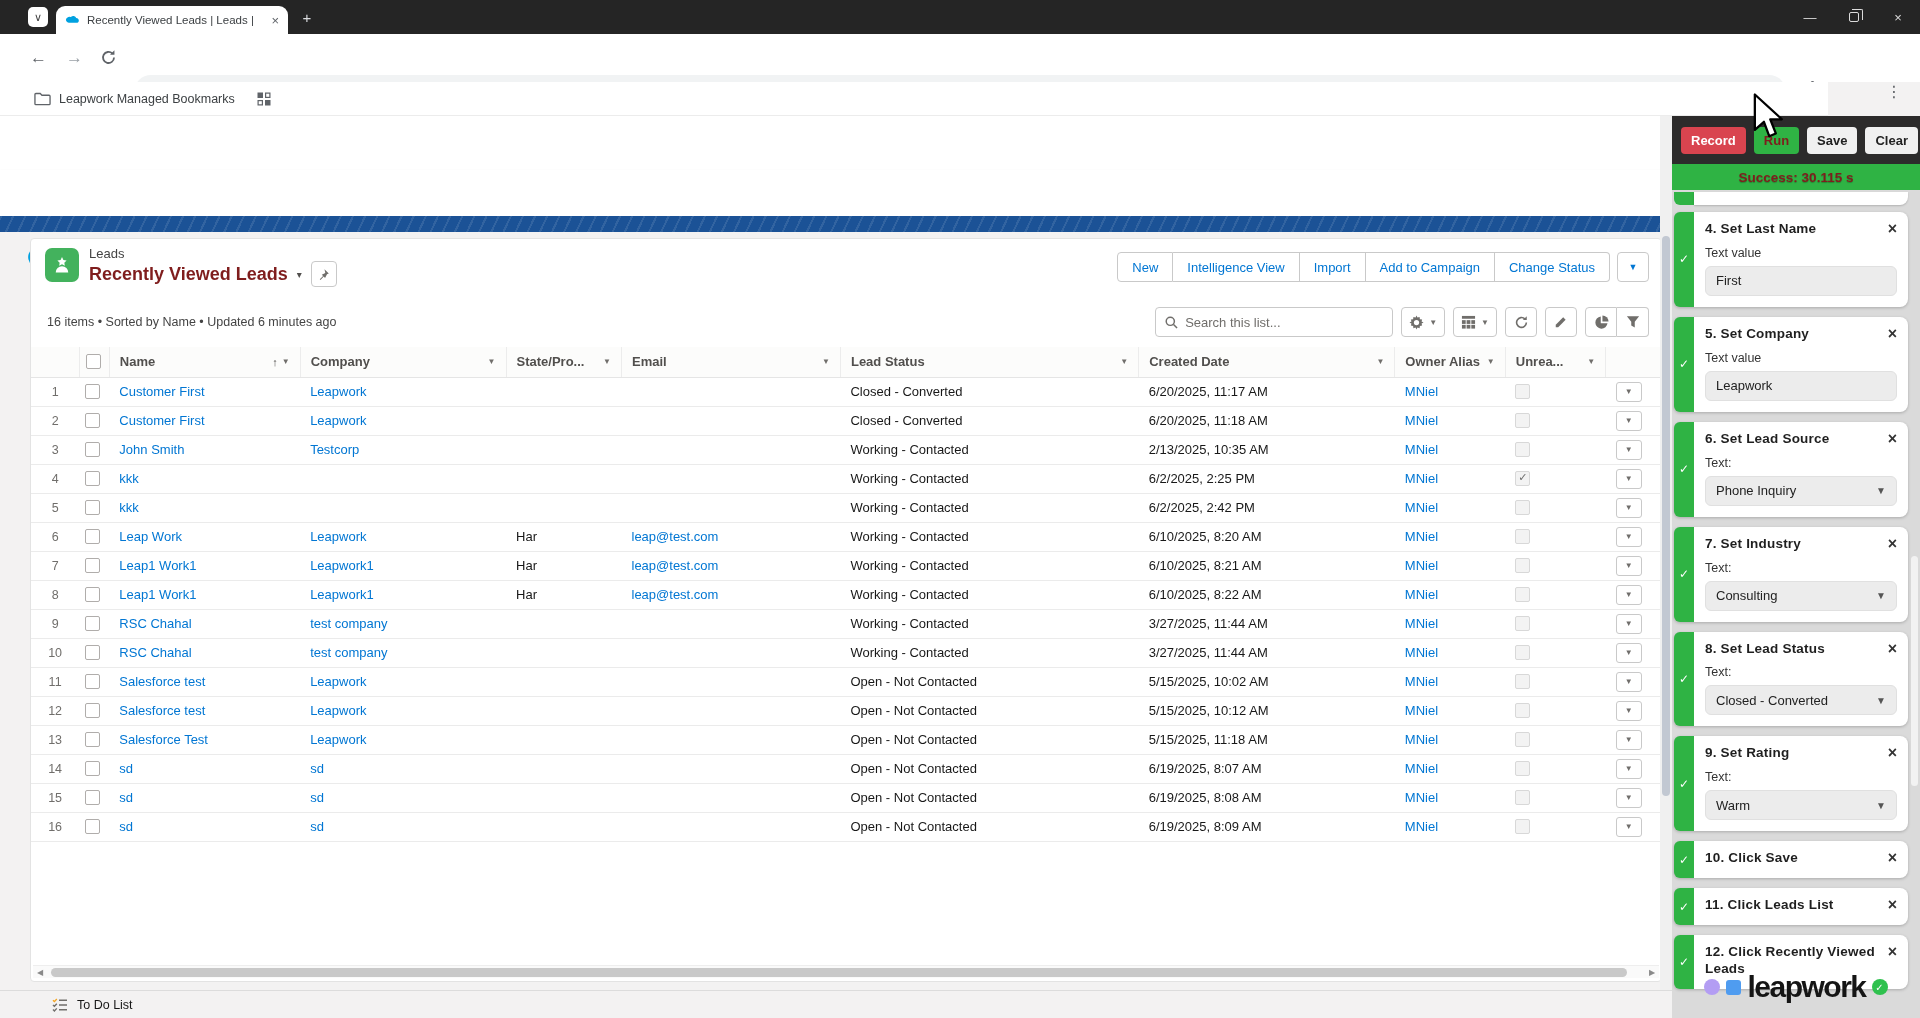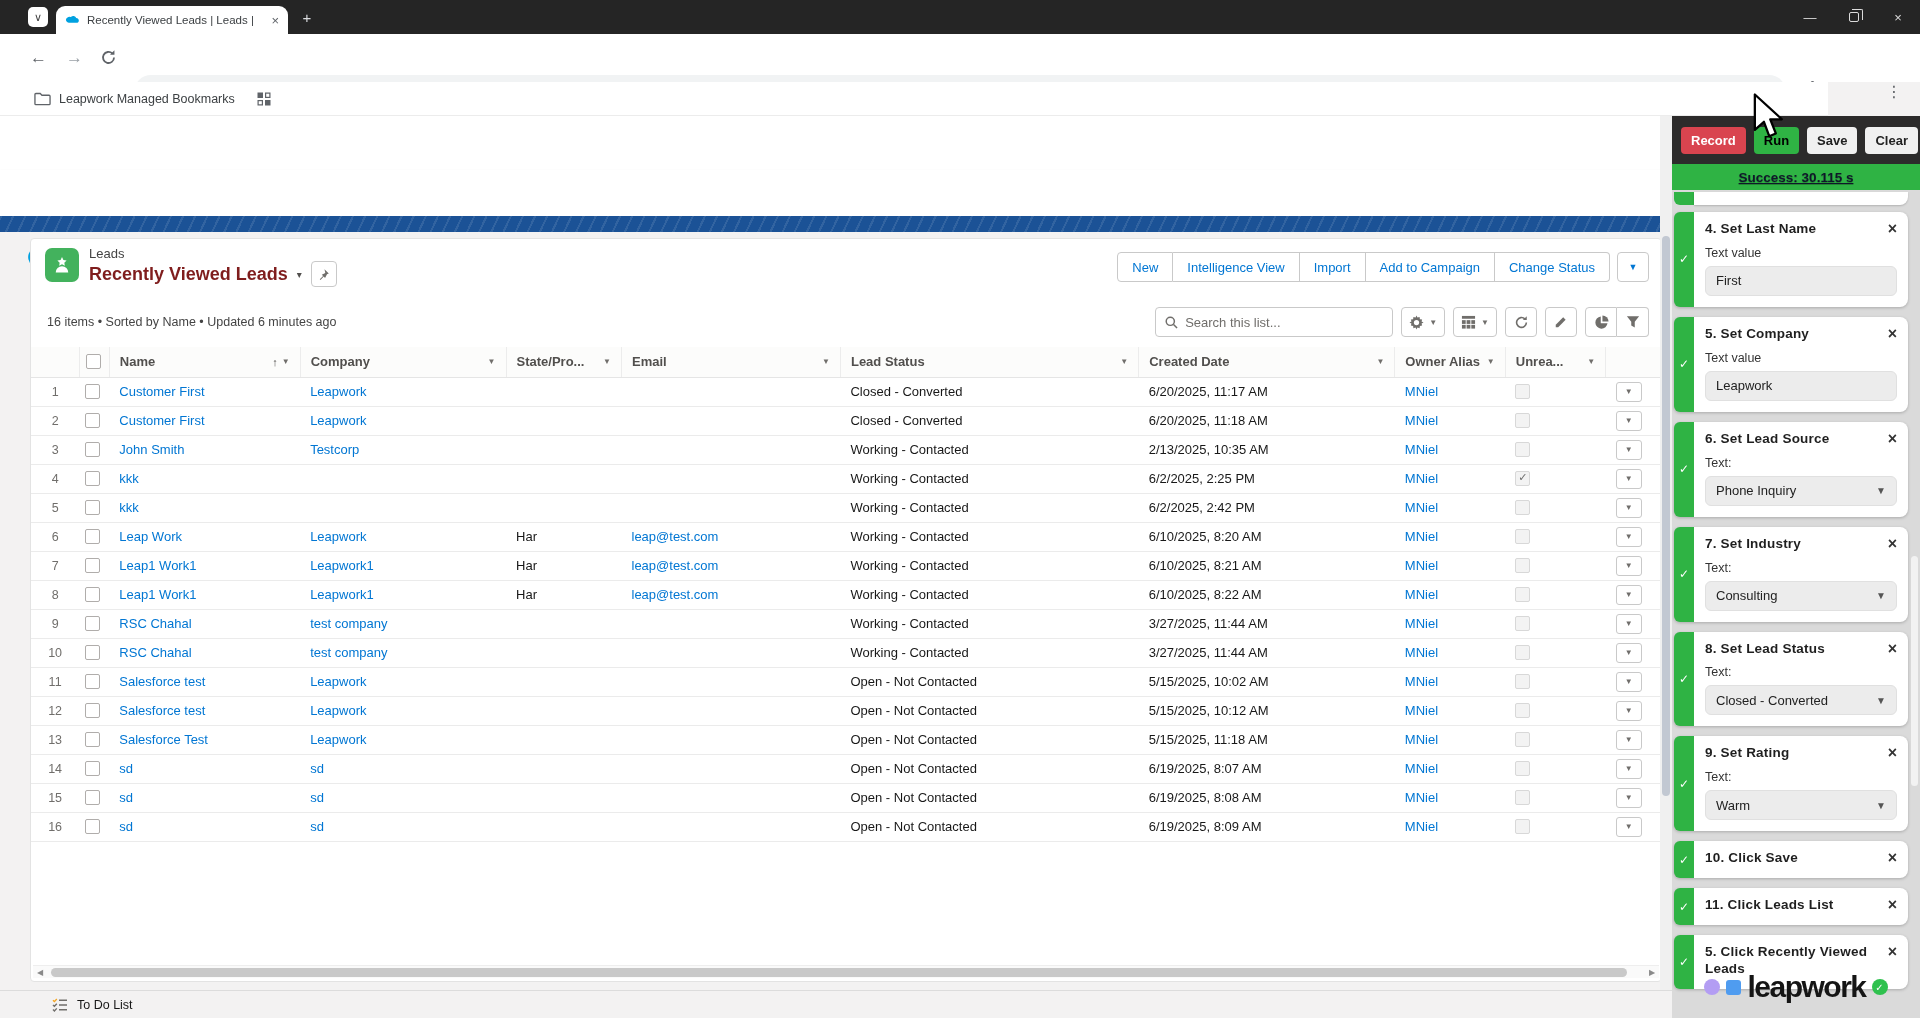--- a/index.html
+++ b/index.html
@@ -118,23 +118,23 @@
 
   
   .footer { position:absolute; left:0; top:990px; width:1672px; height:28px; background:#f3f2f2; border-top:1px solid #dcdcdc; display:flex; align-items:center; gap:9px; padding-left:52px; }
   .footer span { font-size:12.5px; color:#181818; }
 
   
   .panel { position:absolute; left:1672px; top:116px; width:248px; height:902px; background:#dadada; overflow:hidden;padding-left:39px; }
   .panel-head { position:absolute; left:0; top:0; width:248px; height:48px; background:#2c2b2b; display:flex; align-items:center; padding:0 9px; gap:8px; }
   .pbtn { height:27px; padding:0 10px; border-radius:4px; font-size:13px; font-weight:600; display:flex; align-items:center; border:none; }
   .pbtn.rec { background:#d9444f; color:#fff; }
-  .pbtn.run { background:#2fb344; color:#000000; }
+  .pbtn.run { background:#2fb344; color:#7f1d1d; }
   .pbtn.lite { background:#f0f0f0; color:#222; }
-  .banner { position:absolute; left:0; top:48px; width:248px; height:26px; background:#2fb344; color:#0f172a; font-size:13.5px; font-weight:700; display:flex; align-items:center; justify-content:center; text-shadow:0 1px 1px rgba(0,0,0,.25);text-decoration:underline; }
+  .banner { position:absolute; left:0; top:48px; width:248px; height:26px; background:#2fb344; color:#7f1d1d; font-size:13.5px; font-weight:700; display:flex; align-items:center; justify-content:center; text-shadow:0 1px 1px rgba(0,0,0,.25); }
   .steps { position:absolute; left:0; top:74px; width:248px; bottom:0; padding:2px 12px 0 2px; }
   .sliver { height:13px; display:flex; margin-bottom:7px; }
   .sliver .sb { width:20px; background:#2fb344; border-radius:0 0 0 6px; }
   .sliver .sc { flex:1; background:#fff; border-radius:0 0 8px 0; box-shadow:0 1px 2px rgba(0,0,0,.18); }
   .step { display:flex; margin-bottom:10px; filter:drop-shadow(0 1px 1.5px rgba(0,0,0,.22)); }
   .step-bar { width:20px; background:#2fb344; border-radius:6px 0 0 6px; display:flex; align-items:center; justify-content:center; color:#fff; font-size:12px; }
   .step-body { flex:1; background:#fff; border-radius:0 8px 8px 0; padding:9px 11px 11px; }
   .step-head { display:flex; align-items:flex-start; }
   .step-title { flex:1; font-size:13.5px; font-weight:700; color:#1f1f1f; letter-spacing:.2px; line-height:1.25; }
   .step-close { font-size:16px; font-weight:700; color:#333; line-height:1; margin-left:6px; }
@@ -1019,21 +1019,21 @@
 
     </div>
   </div>
 
   <div class="step">
     <div class="step-bar">
             <span>✓</span>
           </div>
     <div class="step-body">
       <div class="step-head">
-        <span class="step-title">5. Click Recently Viewed Leads</span>
+        <span class="step-title">12. Click Recently Viewed Leads</span>
         <span class="step-close">×</span>
       </div>
 
     </div>
   </div>
 </div>
     <div class="panel-scroll"></div>
     <div class="lw-logo">
       <span class="lw-dot"></span>
       <span class="lw-sq"></span>

